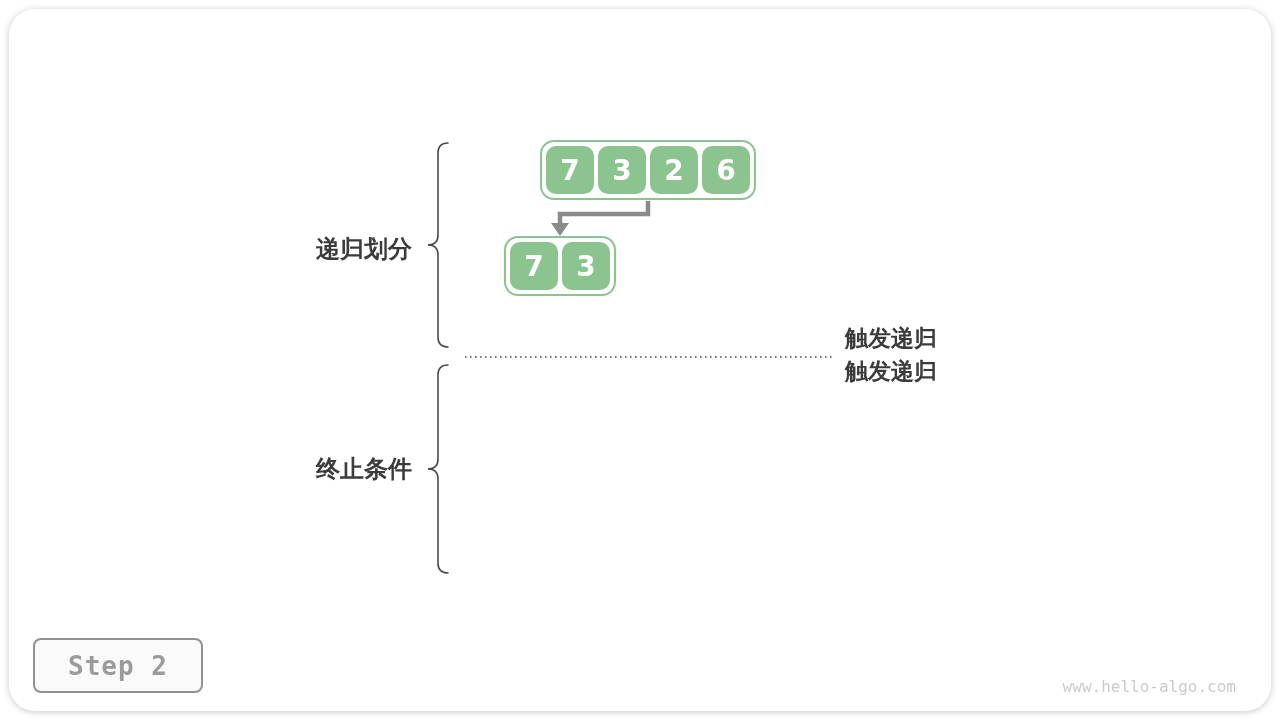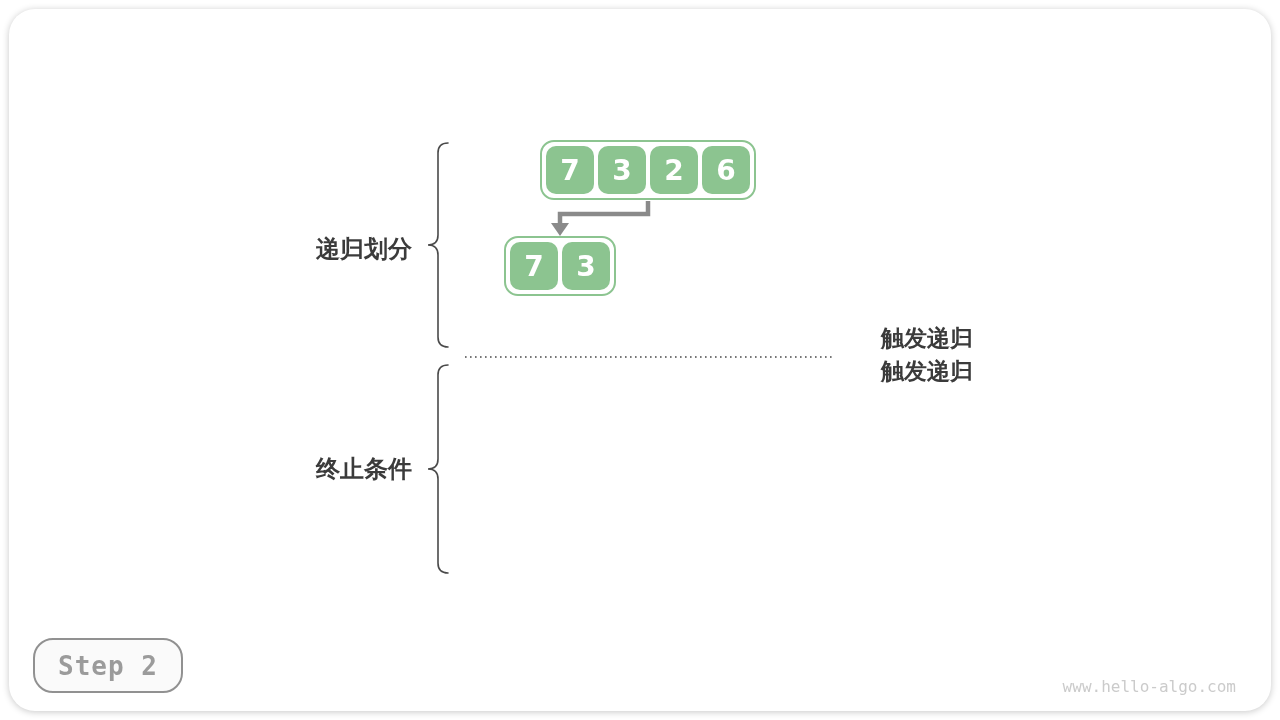--- a/index.html
+++ b/index.html
@@ -84,31 +84,30 @@
   .phase-bottom { left: 294px; top: 453px; }
   .annotation {
     position: absolute;
     left: 845px;
     top: 322px;
     font-size: 23px;
     font-weight: bold;
     line-height: 33px;
     color: var(--label-dark, #3b3b3b);
     white-space: nowrap;
-    margin-left: 36px;
   }
   .step-badge {
     position: absolute;
     left: 33px;
     top: 638px;
-    width: 150px;
+    width: 170px;
     height: 55px;
     box-sizing: border-box;
     border: 2px solid var(--step-border, #919191);
-    border-radius: 20px;
+    border-radius: 8px;
     background: #fafafa;
     display: flex;
     align-items: center;
     justify-content: center;
     font-family: "DejaVu Sans Mono", monospace;
     font-weight: bold;
     font-size: 26px;
     letter-spacing: 1px;
     color: var(--step-text, #9b9b9b);
   }

